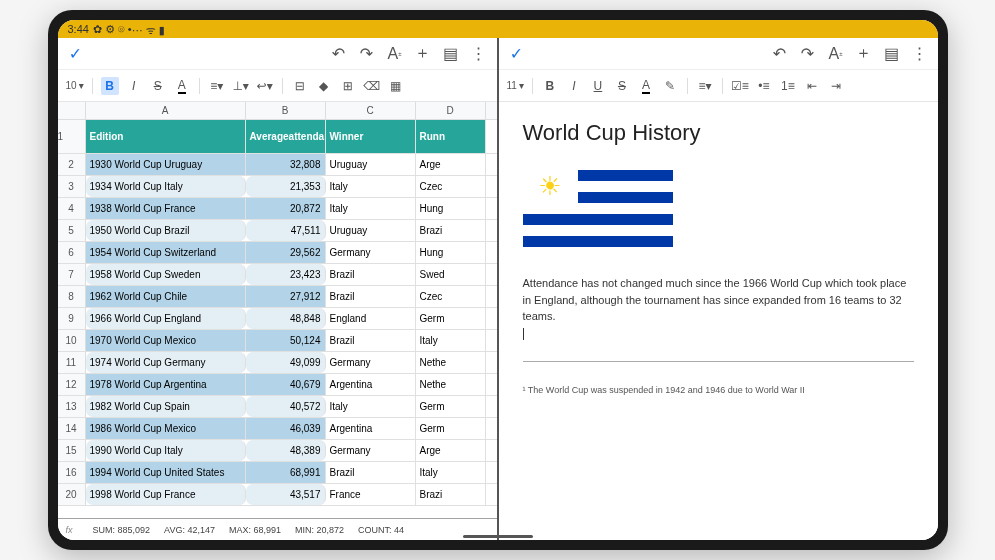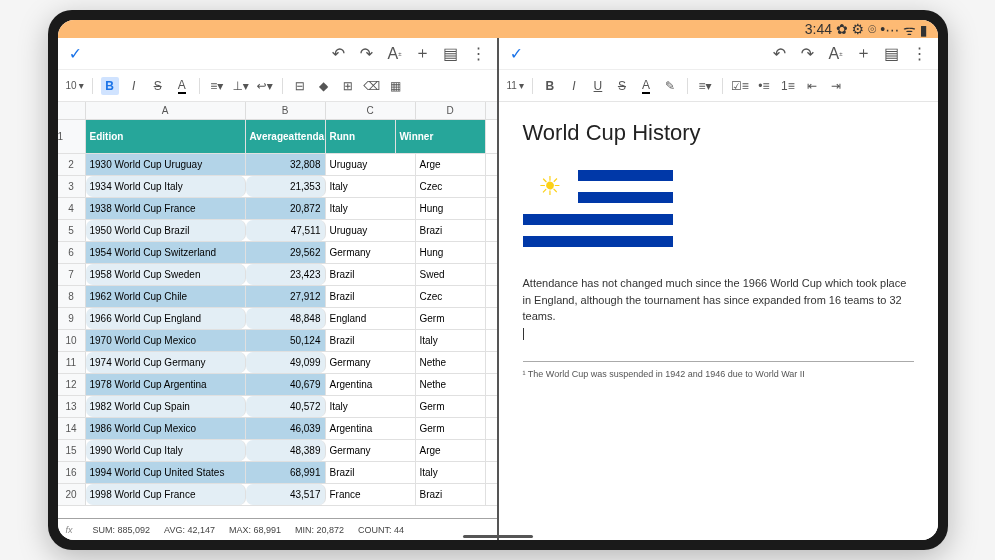--- a/index.html
+++ b/index.html
@@ -1,19 +1,19 @@
 <!DOCTYPE html>
 <html><head>
 <meta charset="utf-8">
 <style>
 * { margin: 0; padding: 0; box-sizing: border-box; }
 body { font-family: Arial, sans-serif; background: #f5f5f5; display: flex; justify-content: center; align-items: center; height: 560px; width: 995px; }
 .tablet { width: 900px; height: 540px; background: #1a1a1a; border-radius: 24px; padding: 10px; box-shadow: 0 8px 30px rgba(0,0,0,0.25); }
 .screen { width: 100%; height: 100%; background: #fff; border-radius: 16px; overflow: hidden; display: flex; flex-direction: column; }
-.statusbar { height: 18px; background: #fdba74; display: flex; justify-content: flex-end; align-items: center; padding: 0 10px; font-size: 14px; color: #333; }
+.statusbar { height: 18px; background: #eab308; display: flex; justify-content: flex-start; align-items: center; padding: 0 10px; font-size: 11px; color: #333; }
 .status-left { display: flex; gap: 4px; align-items: center; }
 .status-right { display: flex; gap: 3px; align-items: center; }
 .content { flex: 1; display: flex; overflow: hidden; }
 .pane { flex: 1; display: flex; flex-direction: column; overflow: hidden; background: #fff; }
 .pane-left { border-right: 2px solid #555; }
 .topbar { height: 32px; display: flex; align-items: center; justify-content: space-between; padding: 0 10px; border-bottom: 1px solid #eee; }
 .topbar-right { display: flex; gap: 12px; align-items: center; }
 .icon-btn { width: 16px; height: 16px; display: flex; align-items: center; justify-content: center; cursor: pointer; color: #555; }
 .toolbar { height: 32px; display: flex; align-items: center; padding: 0 8px; gap: 6px; border-bottom: 1px solid #e5e5e5; background: #fff; overflow: hidden; }
 .tool-btn { min-width: 18px; height: 18px; display: flex; align-items: center; justify-content: center; cursor: pointer; color: #555; font-size: 12px; border-radius: 2px; }
@@ -38,21 +38,21 @@
 .cell.col-B { text-align: right; }
 .statsbar { height: 22px; border-top: 1px solid #a3a3a3; display: flex; align-items: center; padding: 0 8px; font-size: 9px; color: #444; gap: 14px; }
 .fx { font-style: italic; color: #888; margin-right: 6px; }
 .doc-body { flex: 1; padding: 14px 24px; overflow: hidden; font-size: 11px; color: #333; line-height: 1.5; }
 .doc-title { font-size: 22px; font-weight: 400; color: #222; margin-bottom: 10px; font-family: 'Google Sans', Arial, sans-serif; }
 .doc-p { margin-bottom: 14px; }
 .flag { width: 150px; height: 100px; background: #fff; position: relative; margin: 8px 0 16px 0; }
 .flag-stripe { position: absolute; left: 0; right: 0; height: 11px; background: #0038a8; }
 .flag-sun-box { position: absolute; top: 0; left: 0; width: 55px; height: 55px; background: #fff; display: flex; align-items: center; justify-content: center; }
 .sun { font-size: 26px; color: #fcd116; }
-.footnote { border-top: 1px solid #aaa; margin-top: 20px; padding-top: 6px; font-size: 9px; color: #555; }
+.footnote { border-top: 1px solid #aaa; margin-top: 20px; padding-top: 22px; font-size: 9px; color: #555; }
 .cursor { display: inline-block; width: 1px; height: 12px; background: #333; vertical-align: middle; }
 .handle { position: relative; }
 .home-indicator { position: absolute; bottom: 2px; left: 50%; transform: translateX(-50%); width: 70px; height: 3px; background: #555; border-radius: 2px; }
 .check { color: #1a73e8; font-size: 16px; }
 </style>
 </head>
 <body>
 
 <div class="tablet">
 <div class="screen">
@@ -117,22 +117,22 @@
       <div class="col-h col-D">D</div>
     </div>
     <div class="grid-body" id="grid-body">
               <div class="row header-row">
                 <div class="row-num">1</div>
 <div class="cell col-A">Edition</div>
 <div class="cell col-B">
                   <span class="hdr-two">Average</span>
                   <span class="hdr-two">attendance</span>
                 </div>
+<div class="cell col-C">Winner</div>
 <div class="cell col-D">Runn</div>
-<div class="cell col-C">Winner</div>
               </div>
               <div class="row sel">
                 <div class="row-num">2</div>
 <div class="cell col-A">1930 World Cup Uruguay</div>
 <div class="cell col-B">32,808</div>
 <div class="cell col-C">Uruguay</div>
 <div class="cell col-D">Arge</div>
               </div>
               <div class="row sel even">
                 <div class="row-num">3</div>

